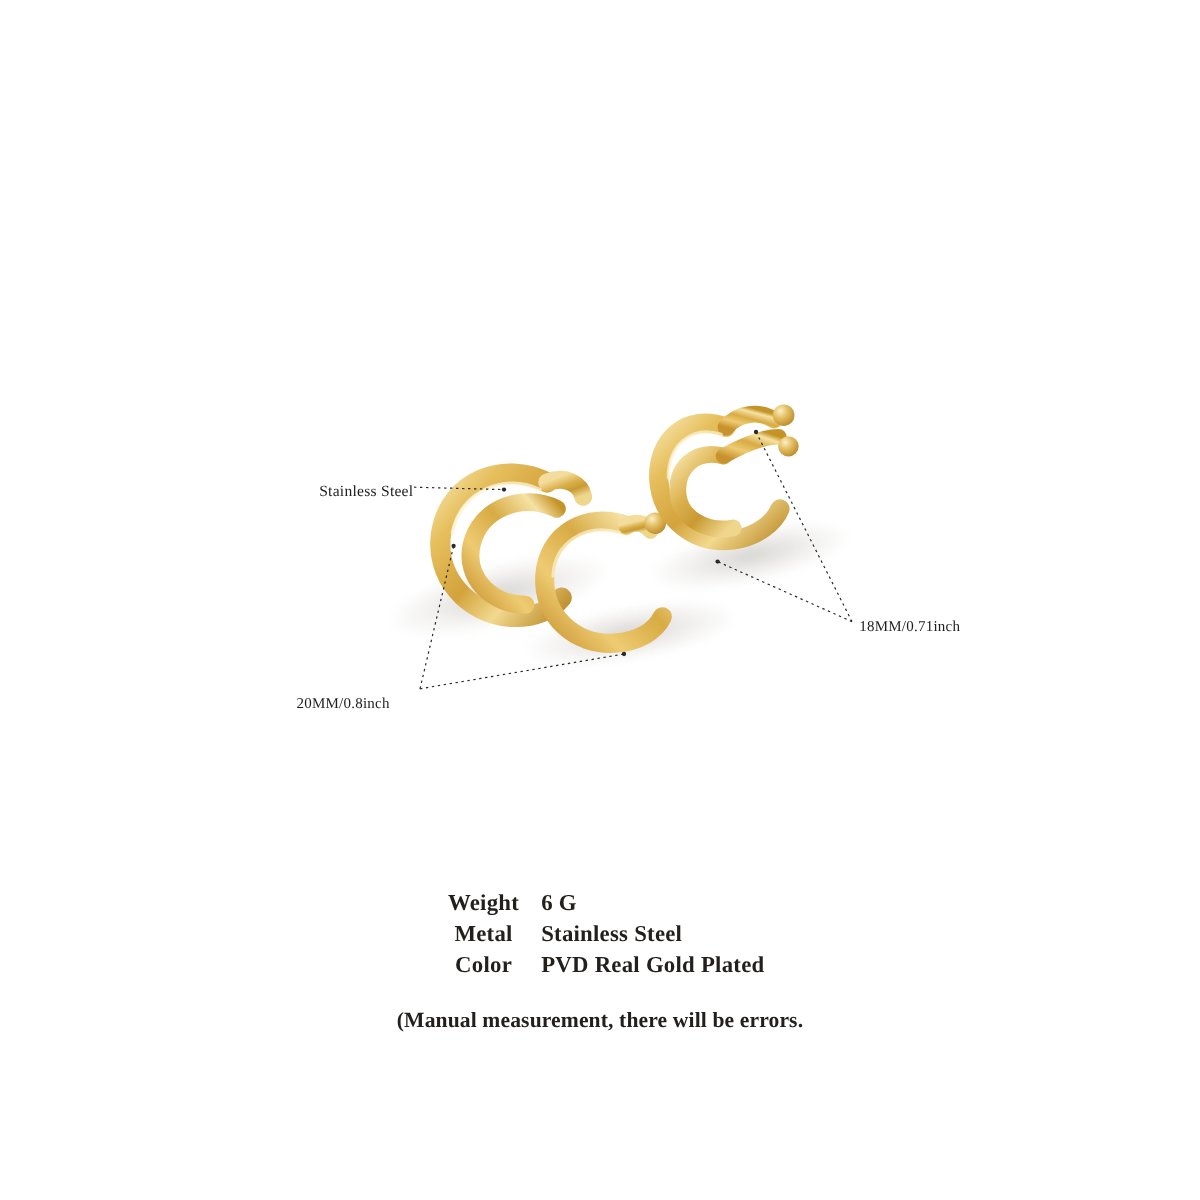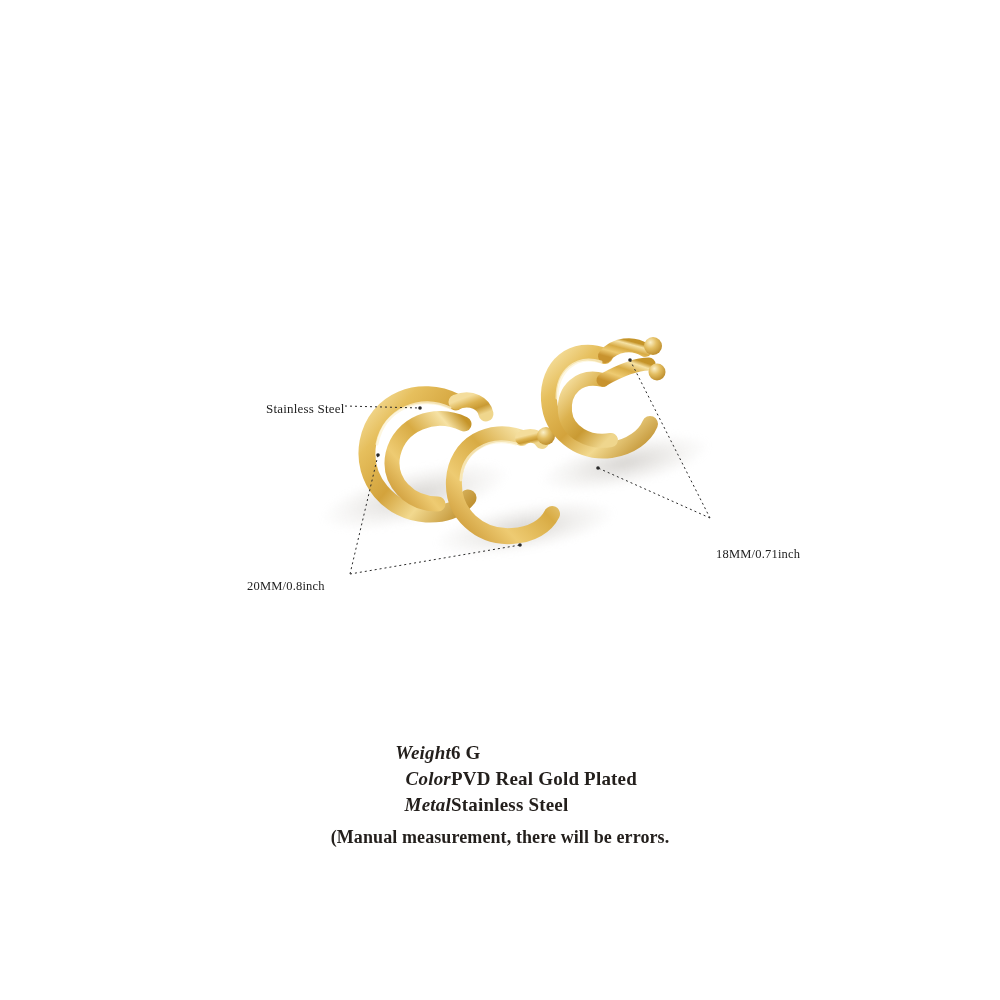--- a/index.html
+++ b/index.html
@@ -70,39 +70,38 @@
   .spec-row {
     display: block;
     font-size: 19px;
     font-weight: bold;
     line-height: 26px;
     letter-spacing: 0.2px;
   }
   .spec-row .k {
     display: inline-block;
     width: 96px;
-    text-align: right;
-    font-style: italic;
+    text-align: center;
   }
   .spec-row .v {
     display: inline-block;
     text-align: left;
   }
   .spec-inner {
     display: inline-block;
     text-align: left;
     margin-left: -8px;
   }
   .note {
     display: block;
     font-size: 18px;
     font-weight: bold;
     line-height: 27px;
     letter-spacing: 0.1px;
-    margin-top: 6px;
+    margin-top: 19px;
   }
 </style>
 </head>
 <body>
 
 <div id="stage">
 
   <div class="photo">
 
     <div class="shadow s1"></div>
@@ -174,31 +173,31 @@
     <circle cx="630" cy="360" r="1.8" fill="#2a2a2a"></circle>
     <circle cx="598" cy="468" r="1.8" fill="#2a2a2a"></circle>
 
     <path d="M350 574 L 378 455" stroke="#2a2a2a" stroke-width="1" fill="none" stroke-dasharray="2,3"></path>
     <path d="M350 574 L 520 545" stroke="#2a2a2a" stroke-width="1" fill="none" stroke-dasharray="2,3"></path>
     <circle cx="378" cy="455" r="1.8" fill="#2a2a2a"></circle>
     <circle cx="520" cy="545" r="1.8" fill="#2a2a2a"></circle>
   </svg>
 
   <div class="label" style="left:266px; top:401px;">Stainless Steel</div>
-  <div class="label small" style="left:716px; top:515px;margin-top:32px;">18MM/0.71inch</div>
+  <div class="label small" style="left:716px; top:515px;">18MM/0.71inch</div>
   <div class="label small" style="left:247px; top:579px;">20MM/0.8inch</div>
 
   <div class="specs">
     <div class="spec-inner">
       <span class="spec-row">
         <span class="k">Weight</span><span class="v">6 G</span>
       </span>
       <span class="spec-row">
-        <span class="k">Color</span><span class="v">PVD Real Gold Plated</span>
+        <span class="k">Metal</span><span class="v">Stainless Steel</span>
       </span>
       <span class="spec-row">
-        <span class="k">Metal</span><span class="v">Stainless Steel</span>
+        <span class="k">Color</span><span class="v">PVD Real Gold Plated</span>
       </span>
     </div>
     <span class="note">(Manual measurement, there will be errors.</span>
   </div>
 
 </div>
 
 </body></html>

